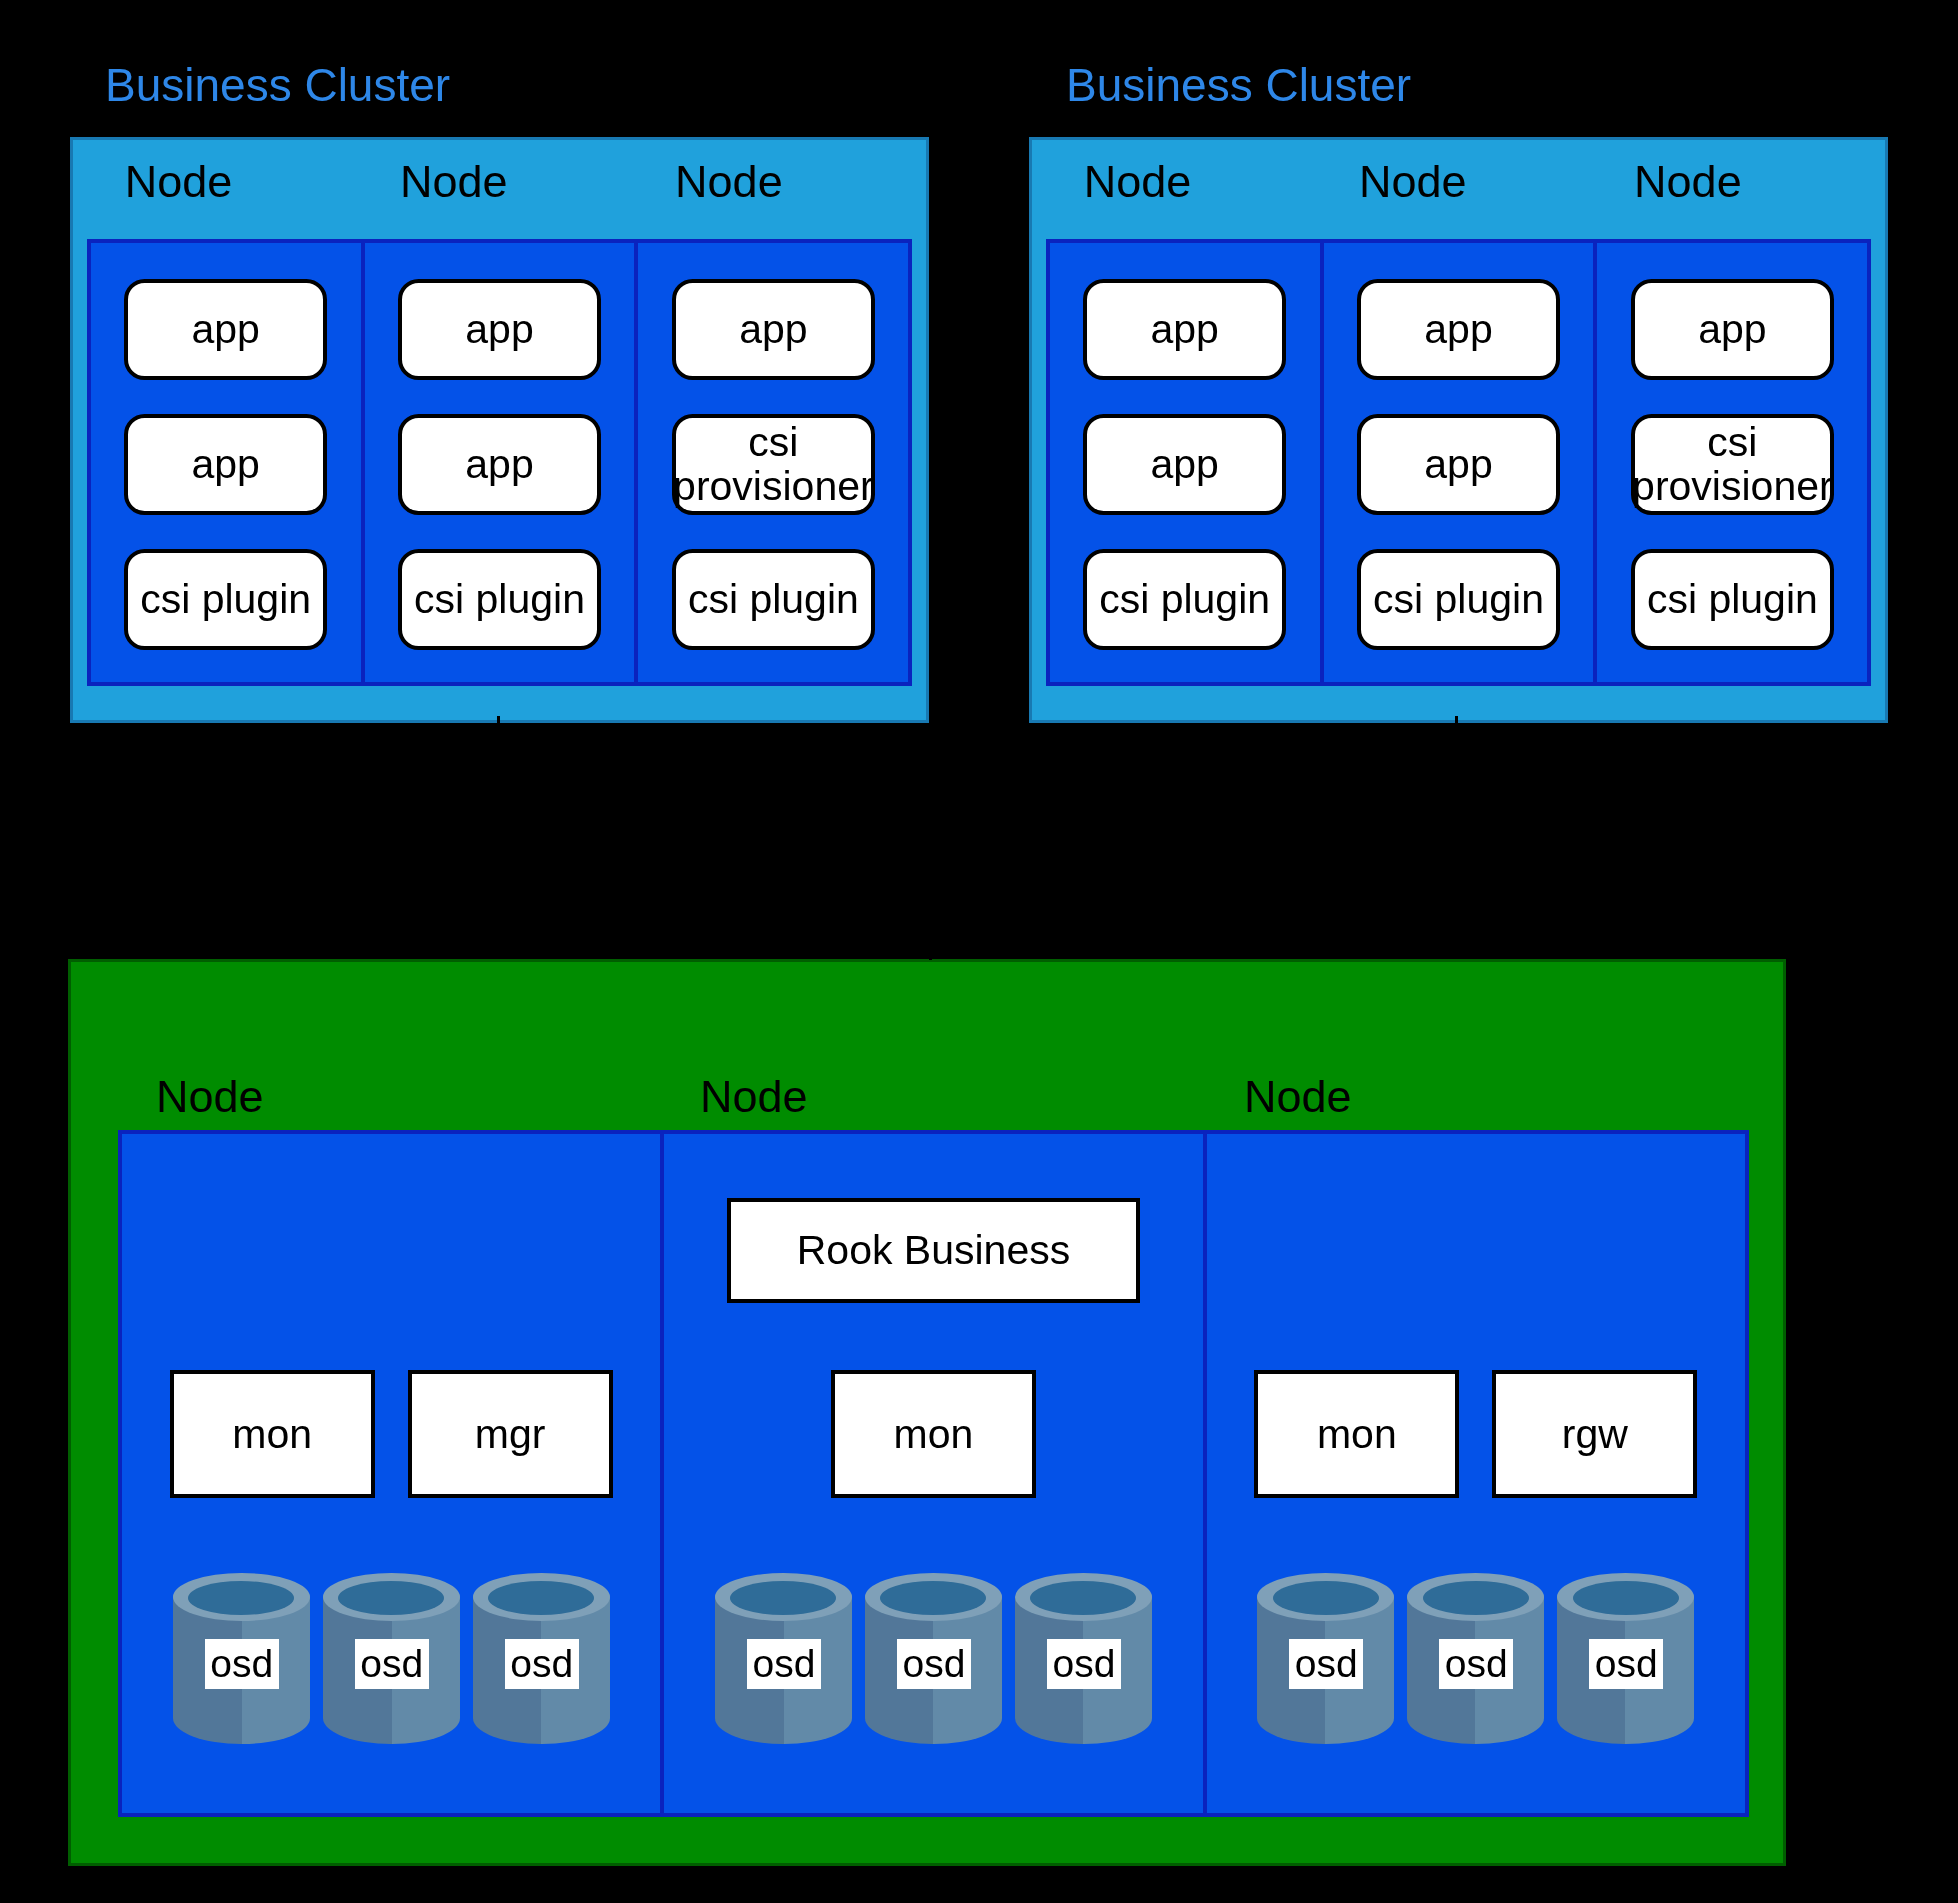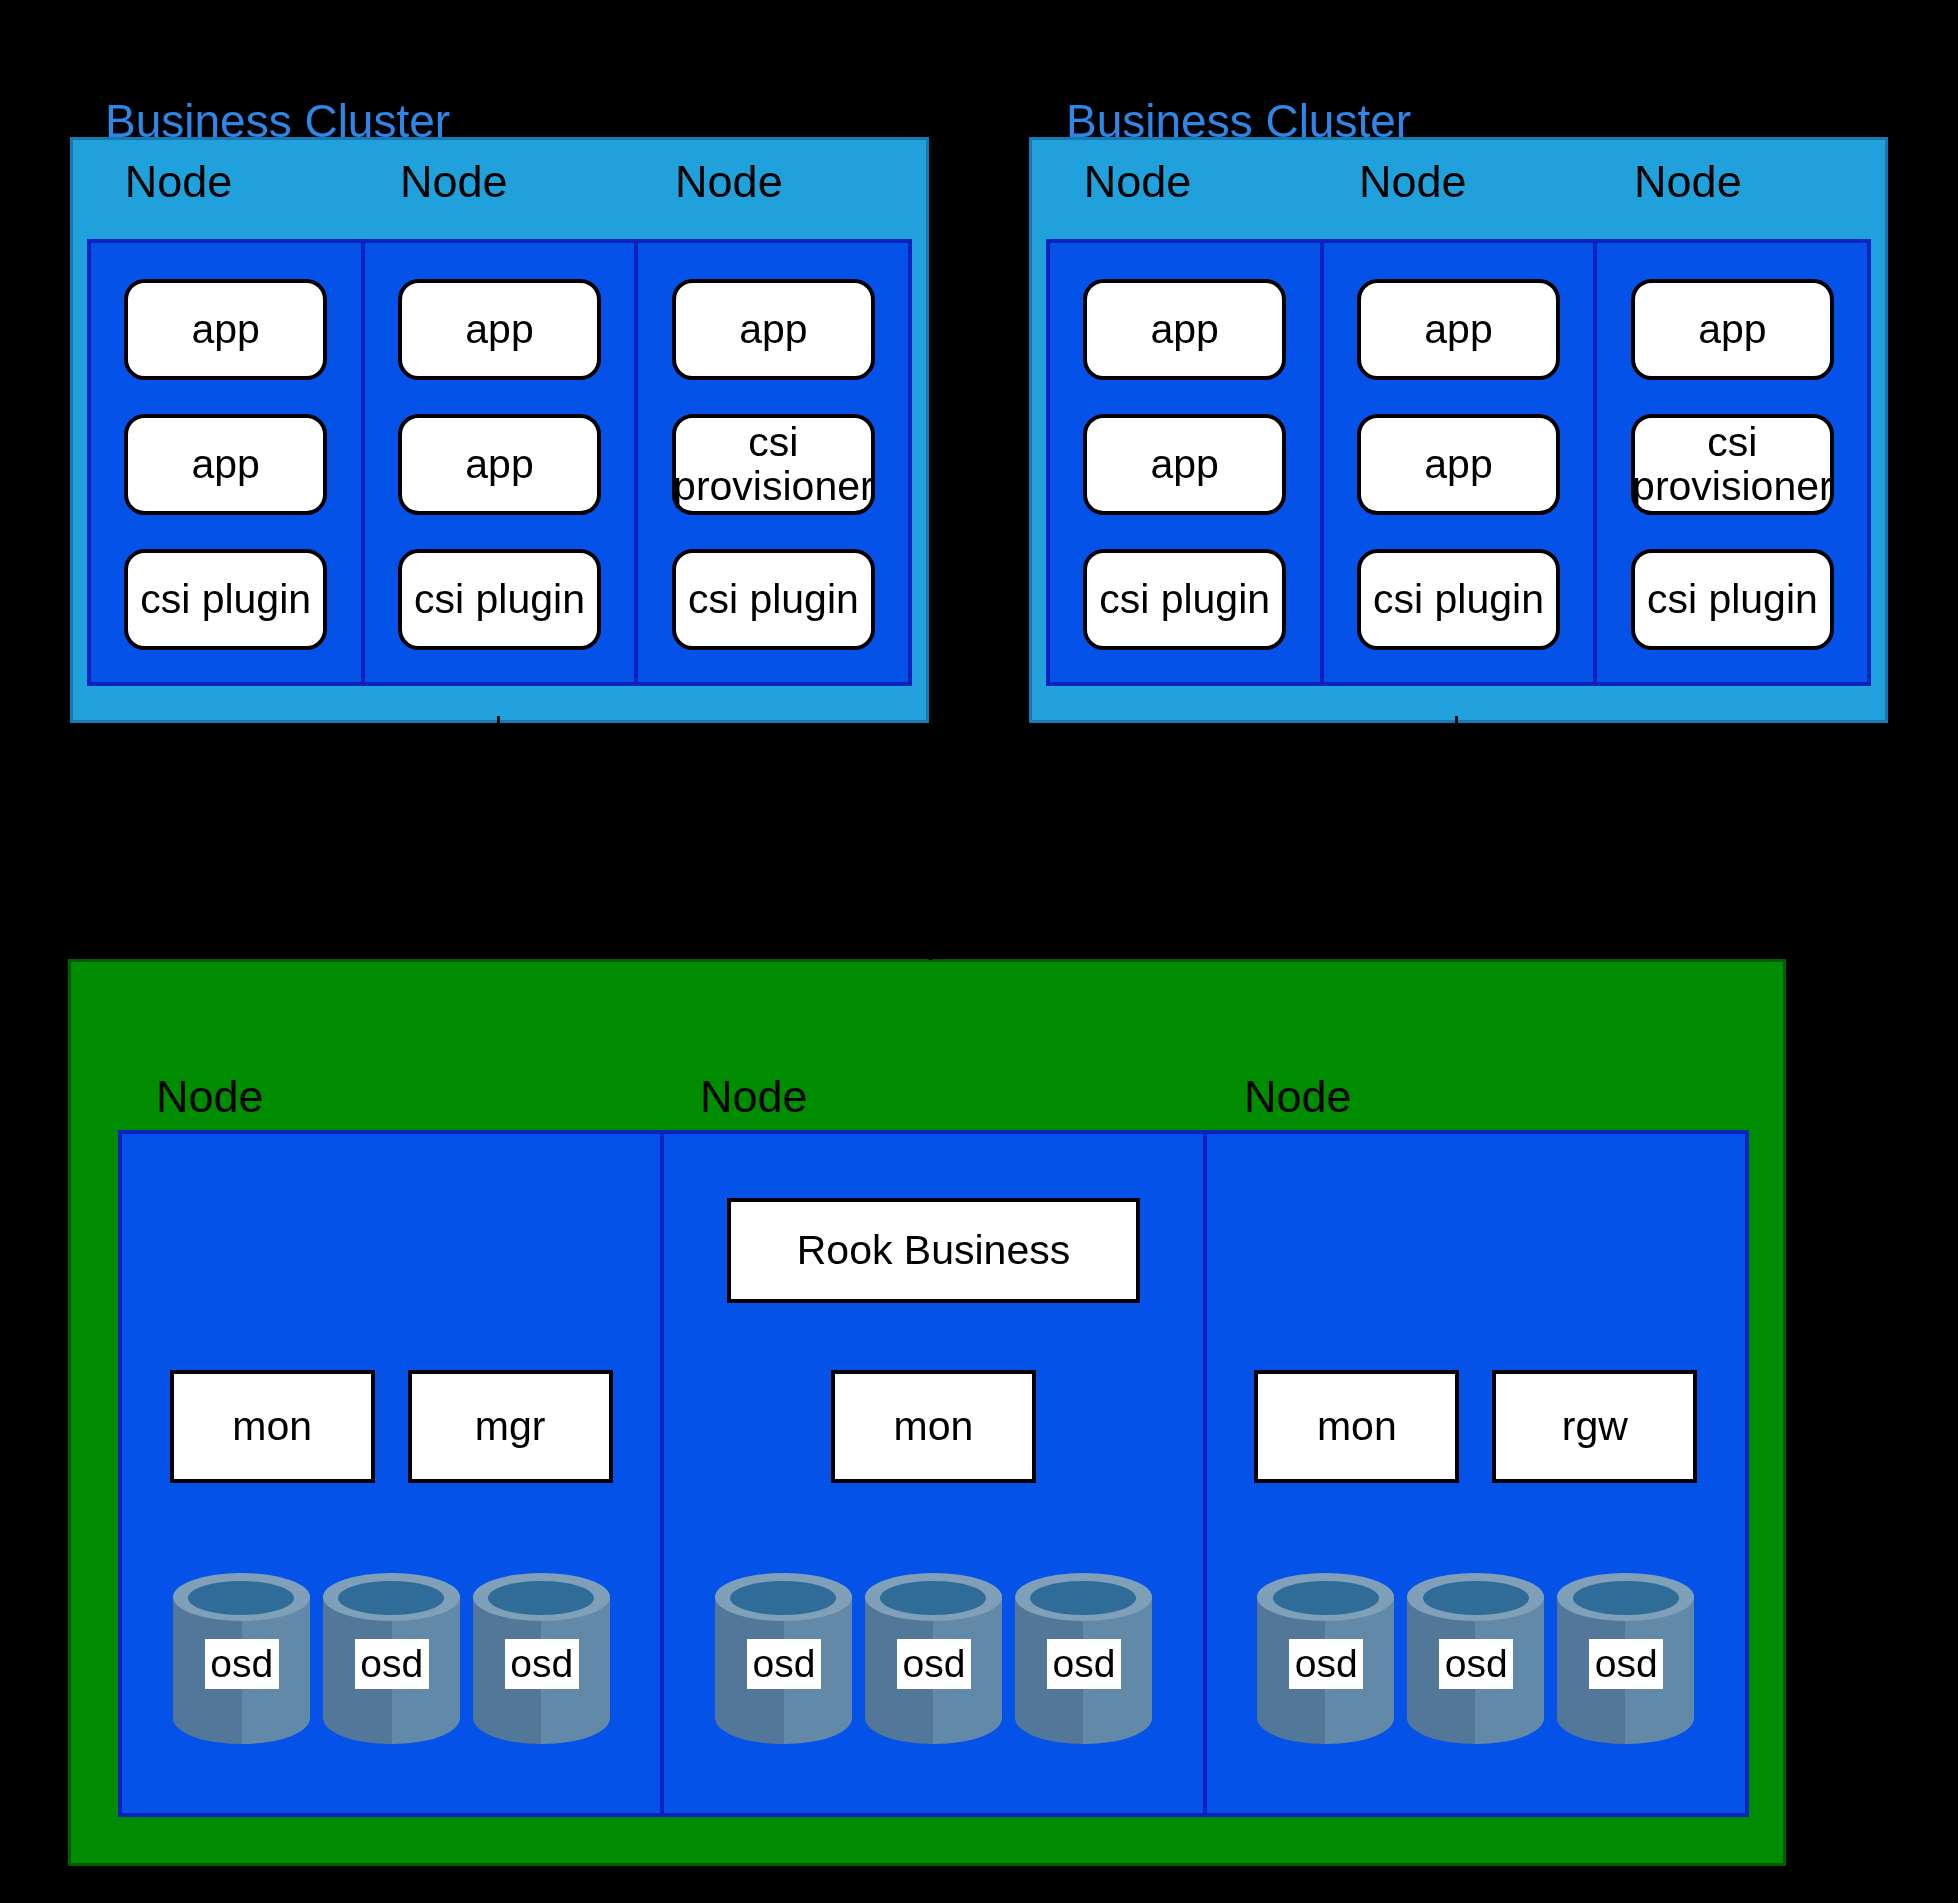--- a/index.html
+++ b/index.html
@@ -17,21 +17,21 @@
     --cyl-right:#628AA8;
     --cyl-rim:#7FA0B8;
     --cyl-hole:#2F6C98;
   }
   html,body{margin:0;padding:0;background:var(--bg);}
   .canvas{
     position:relative;width:1959px;height:1904px;background:var(--bg);
     font-family:"Liberation Sans", sans-serif;color:#000;overflow:hidden;
   }
   .title{
-    position:absolute;font-size:46px;color:var(--title);white-space:nowrap;margin-top:36px;
+    position:absolute;font-size:46px;color:var(--title);white-space:nowrap;
   }
   .t-bc1{left:105px;top:58px;}
   .t-bc2{left:1066px;top:58px;}
   .t-sc{left:116px;top:888px;}
 
   
   .bc{
     position:absolute;top:137px;width:859px;height:586px;
     background:var(--cluster-fill);border:3.4px solid var(--cluster-border);
     box-sizing:border-box;
@@ -73,21 +73,21 @@
   }
   .sc-col{flex:1;position:relative;}
   .sc-col + .sc-col{border-left:4.3px solid var(--node-border);}
   .operator-row{position:absolute;top:64px;left:0;right:0;display:flex;justify-content:center;}
   .op-box{
     width:413px;height:105px;background:var(--box-fill);border:4.3px solid var(--box-border);
     box-sizing:border-box;display:flex;align-items:center;justify-content:center;font-size:41px;
   }
   .daemon-row{position:absolute;top:236px;left:0;right:0;display:flex;justify-content:center;gap:33px;}
   .daemon{
-    width:205px;height:113px;background:var(--box-fill);border:4.3px solid var(--box-border);
+    width:205px;height:128px;background:var(--box-fill);border:4.3px solid var(--box-border);
     box-sizing:border-box;display:flex;align-items:center;justify-content:center;font-size:41px;
   }
   .osd-row{position:absolute;top:439px;left:0;right:0;display:flex;justify-content:center;gap:13px;}
   .cyl{position:relative;width:137px;height:171px;flex-shrink:0;}
   .cyl-body{
     position:absolute;left:0;top:24px;width:137px;height:147px;
     background:linear-gradient(90deg,var(--cyl-left) 0 50%,var(--cyl-right) 50% 100%);
     border-radius:0 0 68px 68px / 0 0 26px 26px;
   }
   .cyl-rim{position:absolute;left:0;top:0;width:137px;height:48px;border-radius:50%;background:var(--cyl-rim);}

